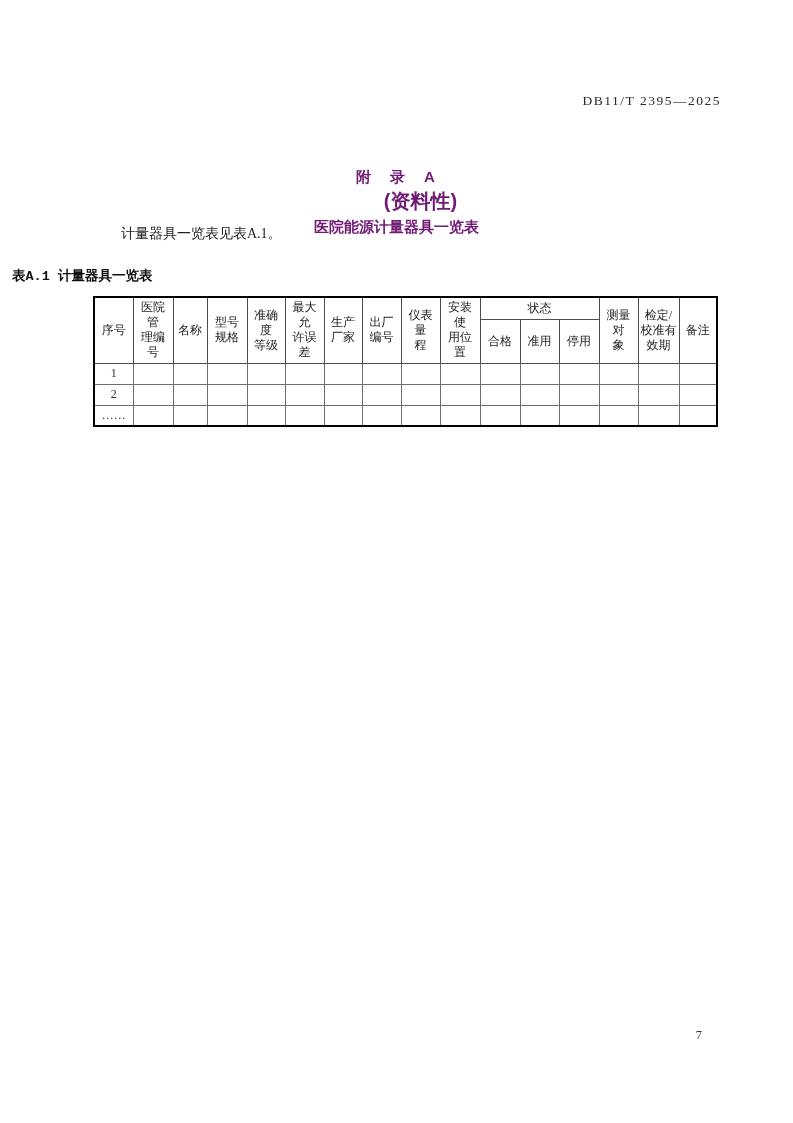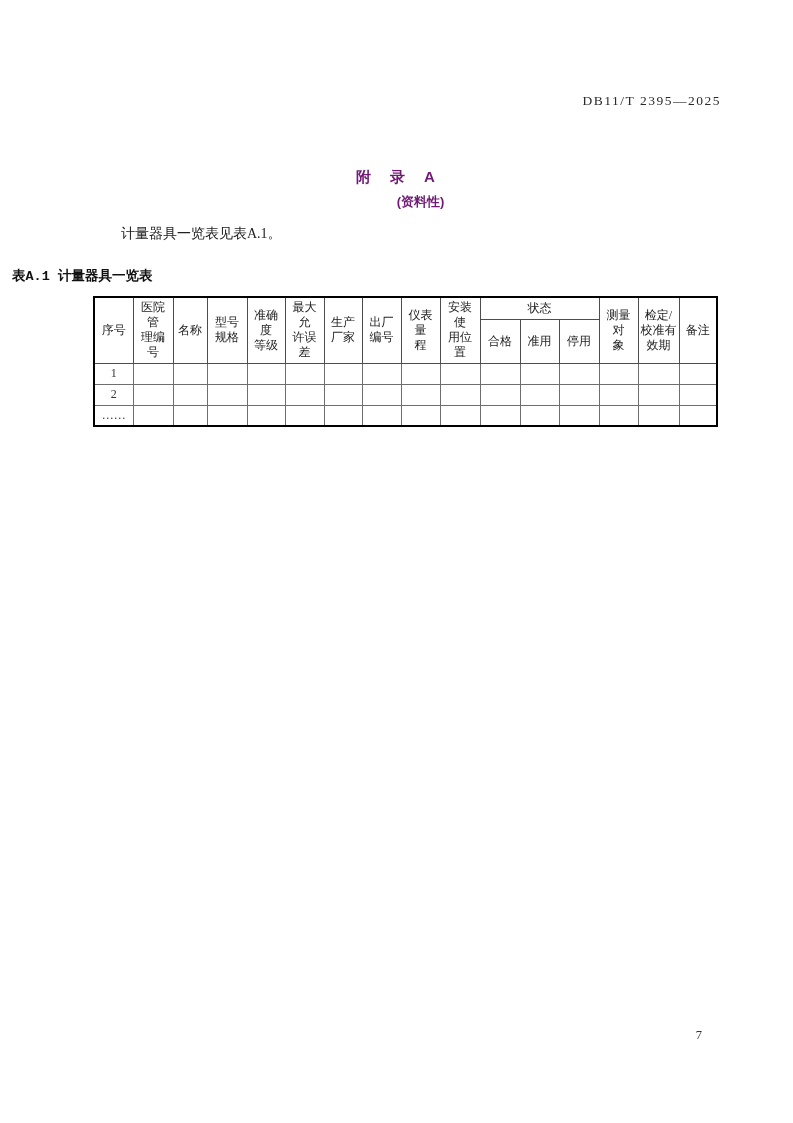--- a/index.html
+++ b/index.html
@@ -26,21 +26,21 @@
     position: absolute;
     top: 165px;
     left: 0;
     width: 100%;
     text-align: center;
     font-family: "Liberation Sans", sans-serif;
     font-weight: bold;
     color: #701a75;
   }
   .appendix-line1 { font-size: 15px; line-height: 24px; letter-spacing: 2px; }
-  .appendix-line2 { font-size: 13px; line-height: 25px; margin-left: 48px; }
+  .appendix-line2 { font-size: 20px; line-height: 25px; margin-left: 48px; }
   .appendix-line3 { font-size: 15px; line-height: 25px; }
   .body-paragraph {
     position: absolute;
     top: 225px;
     left: 93px;
     width: 623px;
     font-size: 14px;
     text-indent: 2em;
     color: #222;
   }
@@ -95,20 +95,21 @@
 </head>
 <body>
 
 <div class="page">
 
   <div class="doc-number">DB11/T 2395—2025</div>
 
   <div class="appendix">
     <div class="appendix-line1">附　录　A</div>
     <div class="appendix-line2">(资料性)</div>
+    <div class="appendix-line3">医院能源计量器具一览表</div>
   </div>
 
   <p class="body-paragraph">计量器具一览表见表A.1。</p>
 
   <div class="table-caption">表A.1  计量器具一览表</div>
 
   <table class="inst-table">
     <colgroup>
       <col style="width:39px">
         <col style="width:40px">

